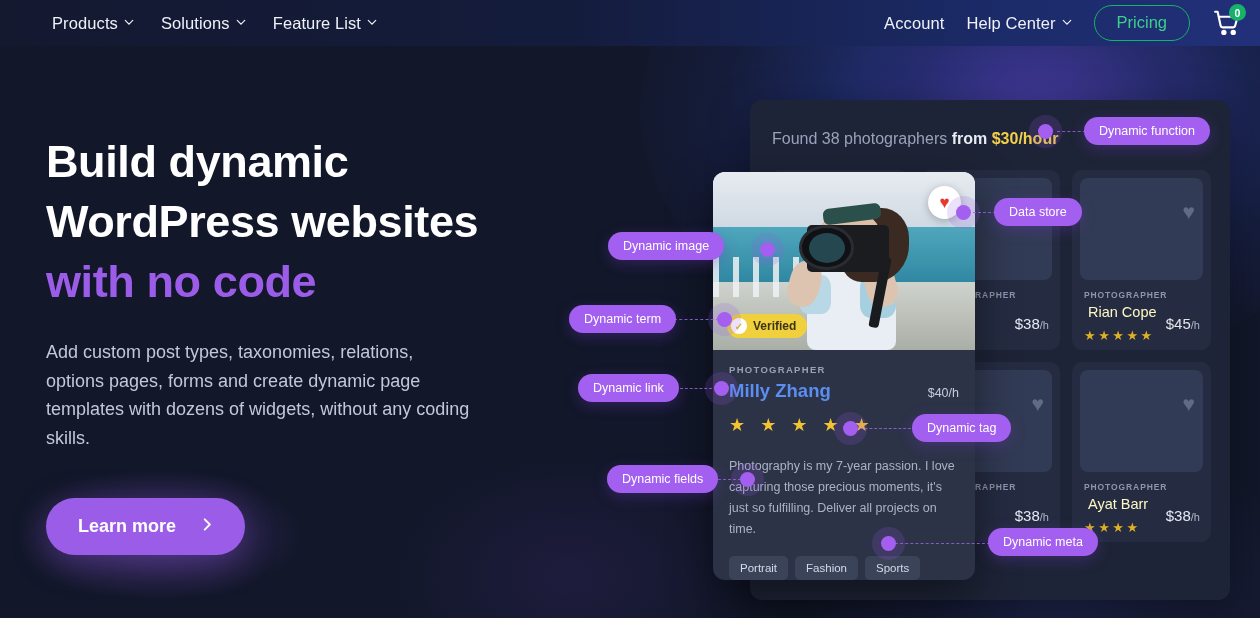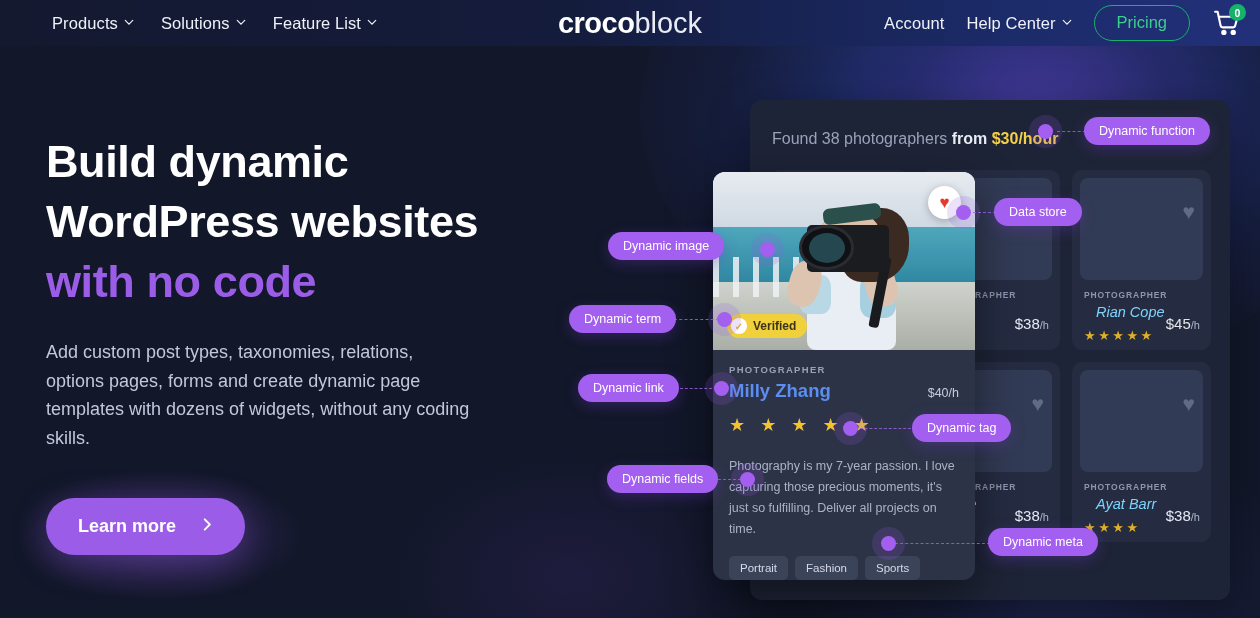--- a/index.html
+++ b/index.html
@@ -132,22 +132,22 @@
   .bg-thumb {
     position: absolute; left: 8px; top: 8px; right: 8px; height: 102px;
     background: #323b55; border-radius: 8px;
   }
   .bg-heart { position: absolute; right: 16px; top: 30px; color: #616b88; font-size: 21px; }
   .bg-role {
     position: absolute; left: 12px; top: 120px;
     font-size: 8.5px; letter-spacing: 0.9px; color: #8d96ae; font-weight: bold;
   }
   .bg-name {
-    position: absolute; left: 24px; top: 134px;
-    font-size: 14.5px; color: #7dd3fc; font-style: italic;
+    position: absolute; left: 16px; top: 134px;
+    font-size: 14.5px; color: #fef9c3;
   }
   .bg-price {
     position: absolute; right: 11px; top: 145px;
     font-size: 15px; color: #e6eaf5;
   }
   .bg-price span { font-size: 11px; color: #aeb6c9; }
   .bg-stars { position: absolute; left: 12px; top: 158px; font-size: 13px; color: #e0b025; letter-spacing: 2.5px; }
 
   
   .main-card {
@@ -263,24 +263,20 @@
       <div class="nav-item">
         <span>Feature List</span>
         <span class="chev">
           <svg width="10" height="10" viewBox="0 0 12 12">
               <path d="M1.5 4 L6 8.5 L10.5 4" stroke="#eef1f8" stroke-width="1.4" fill="none" stroke-linecap="round"></path>
             </svg>
         </span>
       </div>
     </div>
 
-    <div class="logo">
-      <span class="croco">croco</span>
-        <span class="block">block</span>
-    </div>
 
     <div class="nav-right">
       <div class="nav-item">Account</div>
       <div class="nav-item">
         <span>Help Center</span>
         <span class="chev">
           <svg width="10" height="10" viewBox="0 0 12 12">
               <path d="M1.5 4 L6 8.5 L10.5 4" stroke="#eef1f8" stroke-width="1.4" fill="none" stroke-linecap="round"></path>
             </svg>
         </span>

